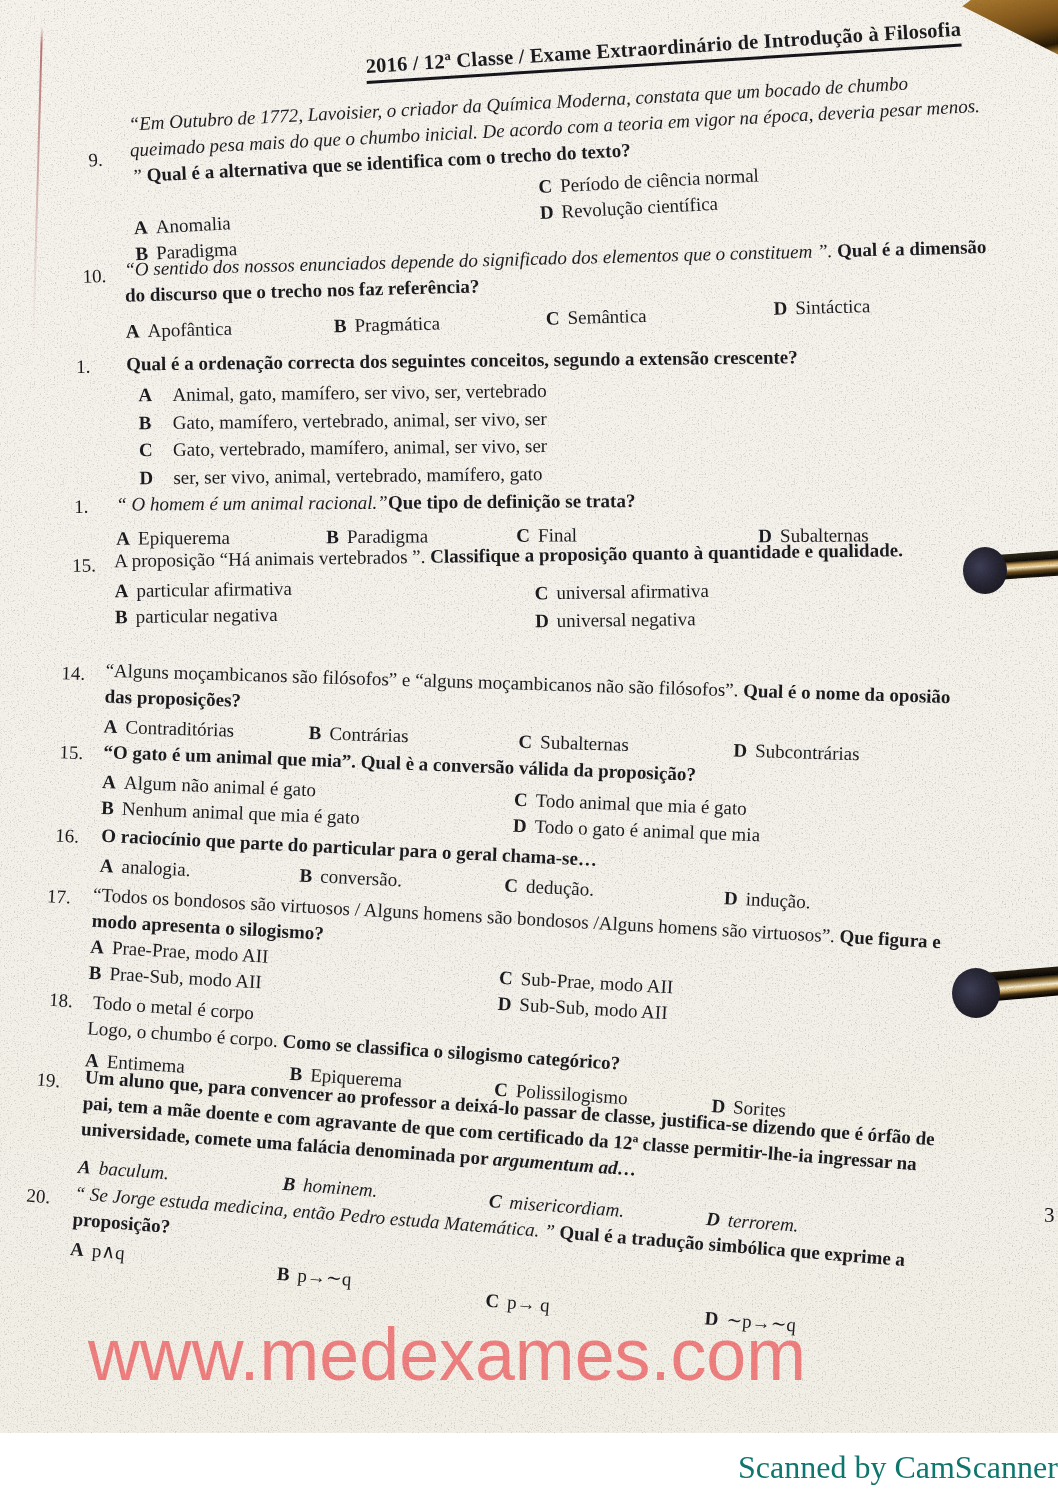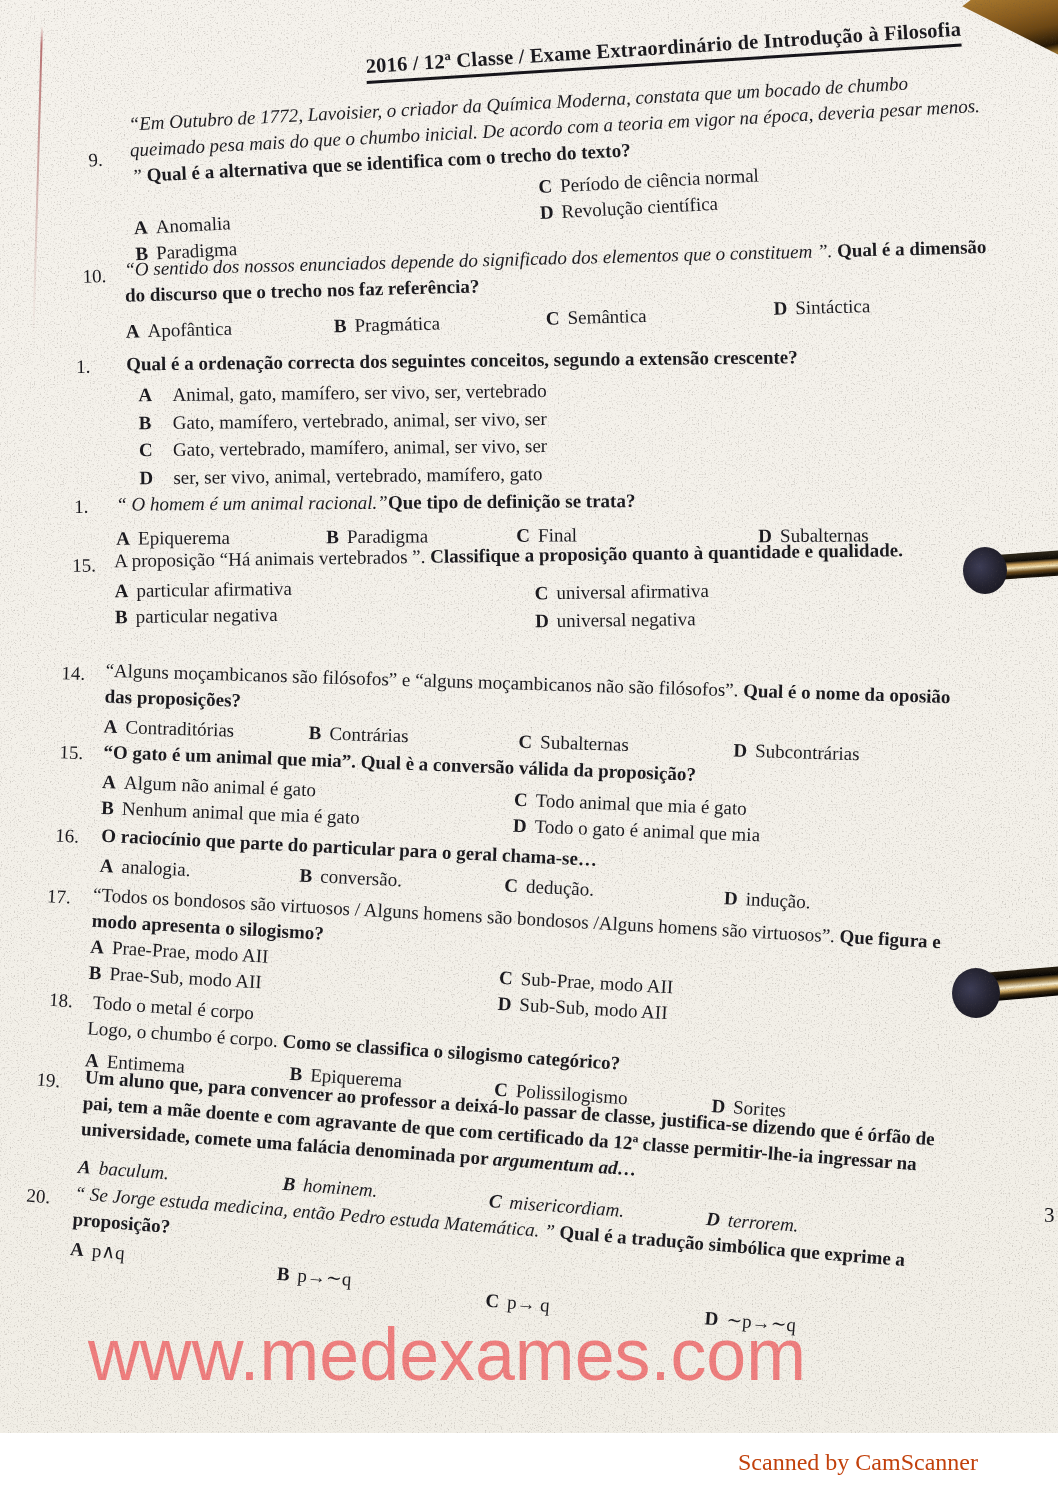--- a/index.html
+++ b/index.html
@@ -54,21 +54,21 @@
     background:linear-gradient(to bottom, #241c10 4%, #070503 26%, #8a6a33 40%, #f5ecd0 58%, #caa45e 70%, #3e2c10 82%, #0c0804 94%); }
   
   .watermark {
     position:absolute; left:88px; top:1312px; z-index:3; white-space:nowrap;
     font-family:"Liberation Sans","DejaVu Sans",sans-serif;
     font-size:74px; color:#ef7e7e; transform:scaleX(.97); transform-origin:0 0;
   }
   .pagenum { position:absolute; left:1044px; top:1203px; z-index:2; font-size:21px; }
   
   .footer { position:absolute; left:0; top:1433px; width:1058px; height:64px; background:#ffffff; z-index:9; }
-  .credit { position:absolute; left:738px; top:16px; font-size:24px; color:#c2410c; white-space:nowrap; }
+  .credit { position:absolute; left:738px; top:16px; font-size:32px; color:#0f766e; white-space:nowrap; }
 </style>
 </head>
 <body>
 
 <div id="page">
 
   <div class="mline"></div>
 
   <div class="header">2016 / 12ª Classe / Exame Extraordinário de Introdução à Filosofia</div>
 

